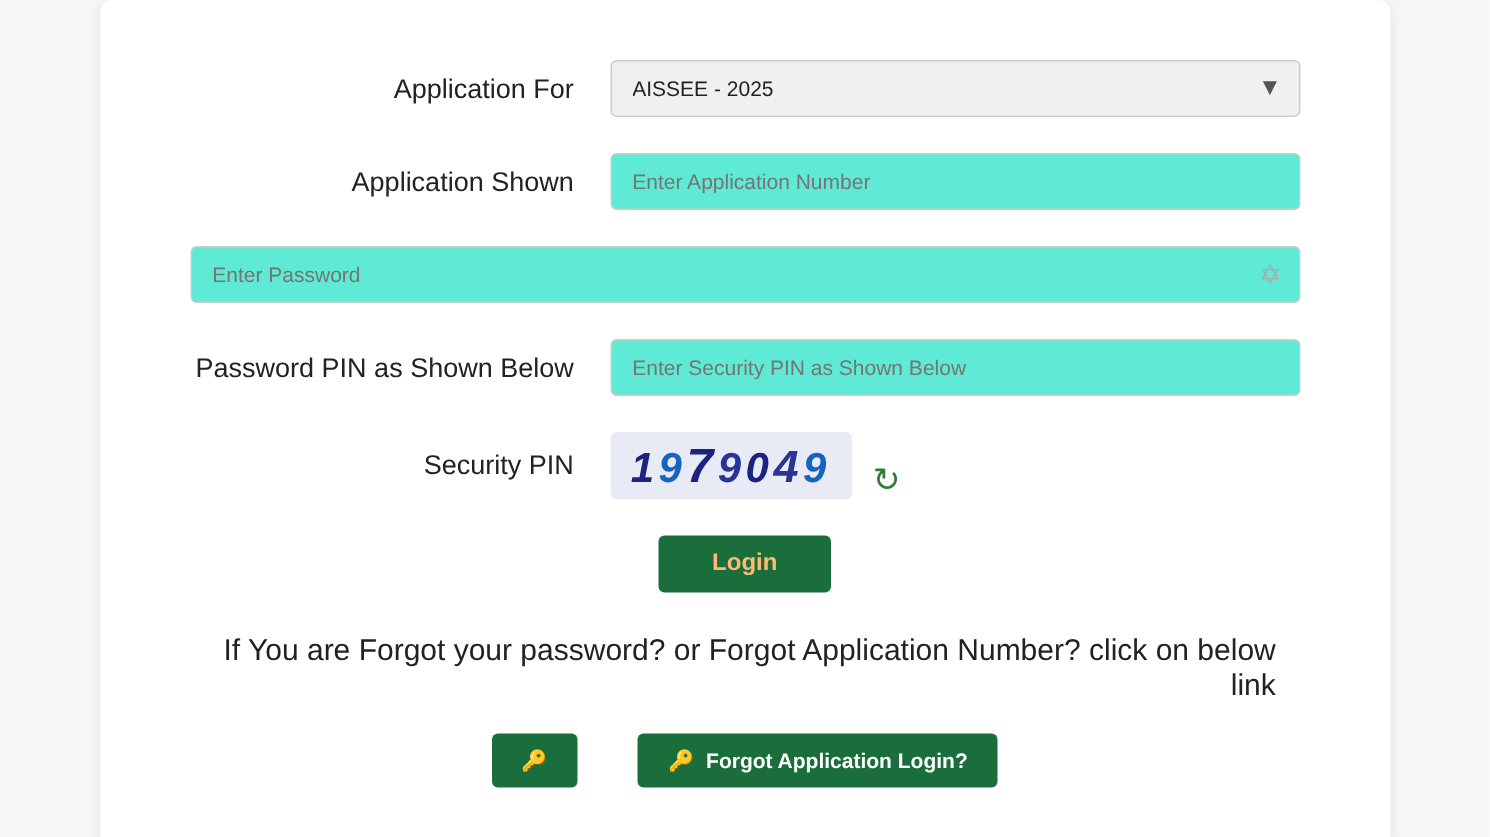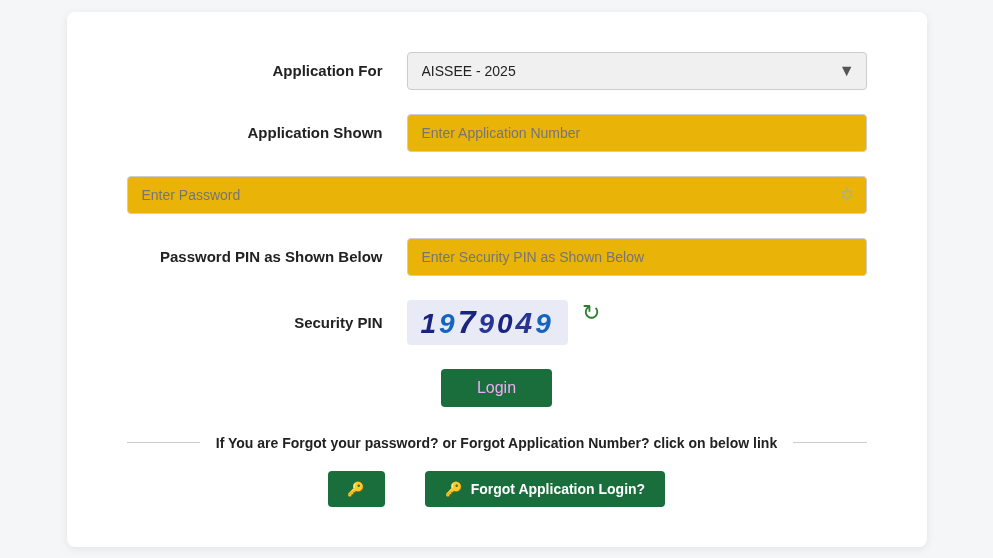--- a/index.html
+++ b/index.html
@@ -25,39 +25,39 @@
     .form-row {
       display: flex;
       align-items: center;
       margin-bottom: 24px;
     }
 
     .form-label {
       width: 280px;
       text-align: right;
       padding-right: 24px;
-      font-size: 15px;
-      font-weight: bold;
+      font-size: 18px;
+      font-weight: normal;
       color: #222;
     }
 
     .form-input-wrap {
       flex: 1;
       position: relative;
     }
 
     .form-input-wrap select,
     .form-input-wrap input {
       width: 100%;
       padding: 10px 14px;
       border: 1px solid #ccc;
       border-radius: 4px;
       font-size: 14px;
       color: #555;
-      background: #eab308;
+      background: #5eead4;
       outline: none;
       appearance: none;
       -webkit-appearance: none;
     }
 
     .form-input-wrap select {
       padding-right: 50px;
       background-color: #f0f0f0;
       color: #222;
     }
@@ -77,21 +77,21 @@
       right: 12px;
       top: 50%;
       transform: translateY(-50%);
       color: #aaa;
       font-size: 18px;
       cursor: pointer;
     }
 
     .security-pin-display {
       display: flex;
-      align-items: flex-start;
+      align-items: flex-end;
       gap: 14px;
     }
 
     .captcha-text {
       font-size: 28px;
       font-weight: 900;
       font-style: italic;
       letter-spacing: 3px;
       color: #1a237e;
       background: #e8eaf6;
@@ -107,47 +107,47 @@
     }
 
     .login-row {
       display: flex;
       justify-content: center;
       margin-bottom: 28px;
     }
 
     .login-btn {
       background: #1a6e3c;
-      color: #f0abfc;
+      color: #fdba74;
       border: none;
       border-radius: 4px;
       padding: 10px 36px;
       font-size: 16px;
       cursor: pointer;
-      font-weight: 400;
+      font-weight: 700;
     }
 
     .divider-row {
       display: flex;
       align-items: center;
       margin-bottom: 20px;
     }
 
     .divider-line {
       flex: 1;
       height: 1px;
       background: #ccc;
     }
 
     .forgot-text {
       padding: 0 16px;
-      font-size: 14px;
-      font-weight: bold;
+      font-size: 20px;
+      font-weight: normal;
       color: #222;
-      text-align: left;
+      text-align: right;
     }
 
     .forgot-btns-row {
       display: flex;
       justify-content: center;
       gap: 40px;
     }
 
     .forgot-btn {
       background: #1a6e3c;

